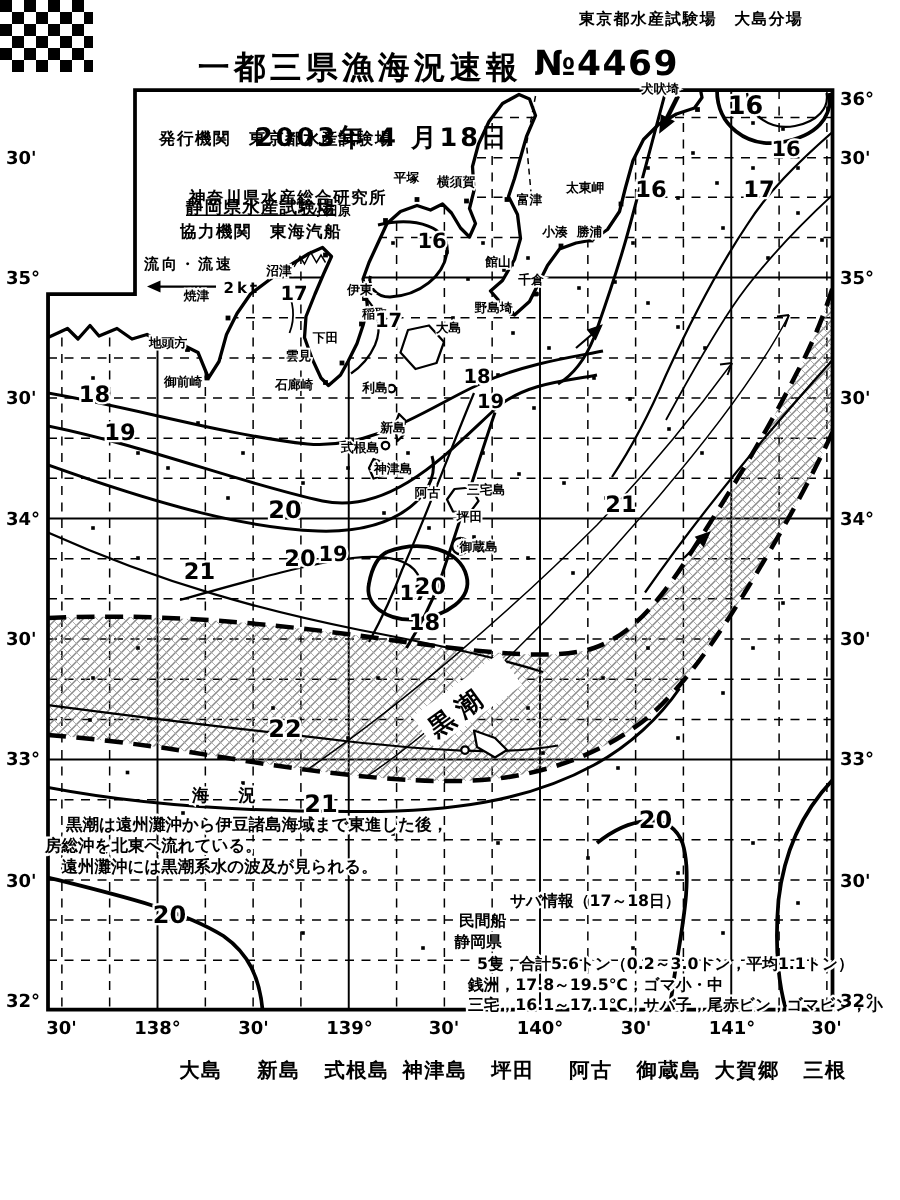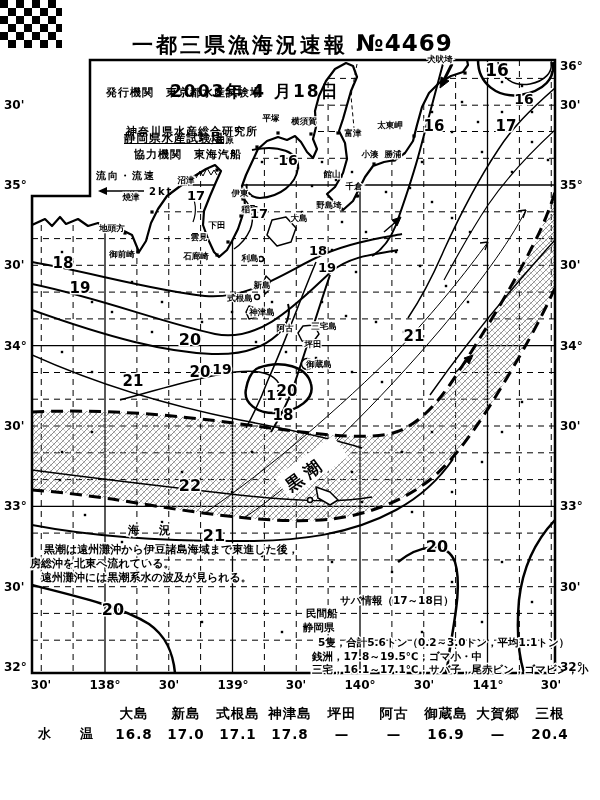--- a/index.html
+++ b/index.html
@@ -9,21 +9,21 @@
   .abs{position:absolute;white-space:nowrap;}
   .agency{left:386px;top:6px;font-size:10.5px;font-weight:bold;letter-spacing:1px;}
   .title-main{left:132px;top:31px;font-size:21px;font-weight:bold;letter-spacing:3px;}
   .title-no{left:332px;top:30px;font-size:23px;font-weight:bold;letter-spacing:1px;margin-left:24px;}
   .date-line{left:170px;top:80px;font-size:17px;font-weight:bold;letter-spacing:2px;}
   .iss{font-size:11px;font-weight:bold;letter-spacing:1px;}
   .iss1{left:106px;top:85px;}
   .iss2{left:126px;top:101px;}
   .iss3{left:126px;top:124px;text-align:right;}
   .iss4{left:124px;top:131px;font-size:11.5px;text-decoration:underline;}
-  .iss5{left:134px;top:147px;}
+  .iss5{left:120px;top:147px;}
   
   text{fill:#000;font-family:"DejaVu Sans",sans-serif;}
   .axis{font-size:12px;font-weight:bold;}
   .place{font-size:8.5px;font-weight:bold;paint-order:stroke;stroke:#fff;stroke-width:2.5px;}
   .contour{font-weight:bold;paint-order:stroke;stroke:#fff;stroke-width:3px;}
   .note-title{font-size:11.5px;font-weight:bold;letter-spacing:4px;paint-order:stroke;stroke:#fff;stroke-width:3px;}
   .note-line{font-size:11px;font-weight:bold;paint-order:stroke;stroke:#fff;stroke-width:3px;}
   .saba-line{font-size:10.5px;font-weight:bold;paint-order:stroke;stroke:#fff;stroke-width:3px;}
   .legend-t{font-size:10px;font-weight:bold;letter-spacing:2px;}
   .kuroshio-t{font-size:17px;font-weight:bold;letter-spacing:5px;}
@@ -398,20 +398,21 @@
         <text x="283" y="420" class="contour" font-size="15" text-anchor="middle">18</text>
         <text x="287" y="396" class="contour" font-size="15" text-anchor="middle">20</text>
         <text x="414" y="341" class="contour" font-size="15" text-anchor="middle">21</text>
         <text x="190" y="491" class="contour" font-size="16" text-anchor="middle">22</text>
         <text x="214" y="541" class="contour" font-size="16" text-anchor="middle">21</text>
         <text x="437" y="552" class="contour" font-size="16" text-anchor="middle">20</text>
         <text x="113" y="615" class="contour" font-size="16" text-anchor="middle">20</text>
       </g>
 </svg>
 
+  <div class="abs agency">東京都水産試験場　大島分場</div>
   <div class="abs title-main">一都三県漁海況速報</div>
   <div class="abs title-no">№4469</div>
   <div class="abs date-line">2003年 4 月18日</div>
   <div class="abs iss iss1">発行機関　東京都水産試験場</div>
   <div class="abs iss iss3">神奈川県水産総合研究所</div>
   <div class="abs iss iss4">静岡県水産試験場</div>
   <div class="abs iss iss5">協力機関　東海汽船</div>
 
   <div id="tbl-wrap">
     <table id="temp-table">
@@ -435,29 +436,17 @@
             <th>式根島</th>
             <th>神津島</th>
             <th>坪田</th>
             <th>阿古</th>
             <th>御蔵島</th>
             <th>大賀郷</th>
             <th>三根</th>
           </tr>
         </thead>
       <tbody id="tbl-body">
-          <tr>
-            <th>水　　温</th>
-            <td>16.8</td>
-            <td>17.0</td>
-            <td>17.1</td>
-            <td>17.8</td>
-            <td>—</td>
-            <td>—</td>
-            <td>16.9</td>
-            <td>—</td>
-            <td>20.4</td>
-          </tr>
         </tbody>
     </table>
   </div>
 
 </div>
 
 </body></html>

